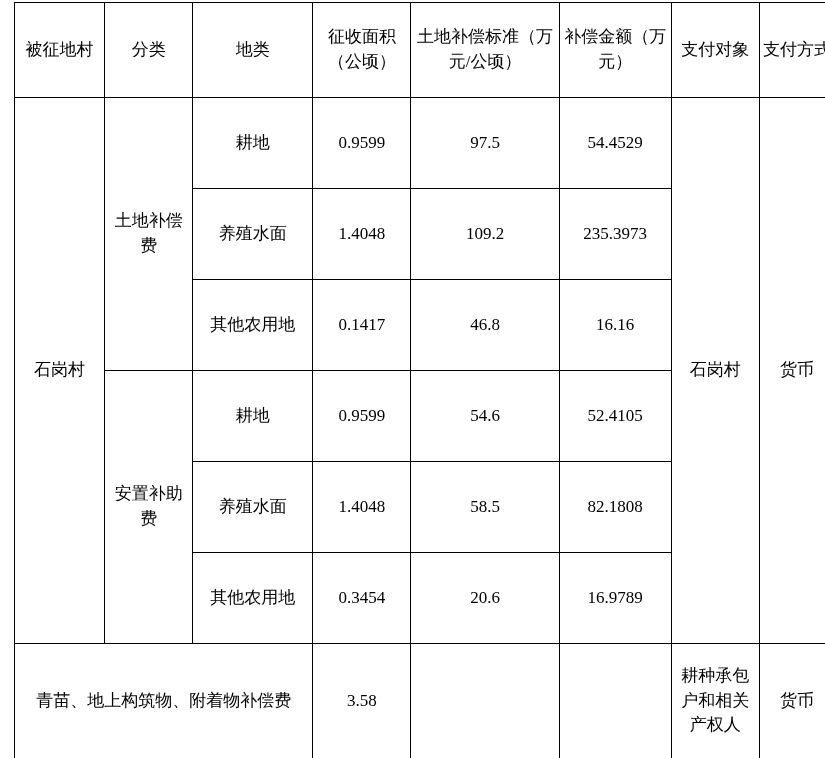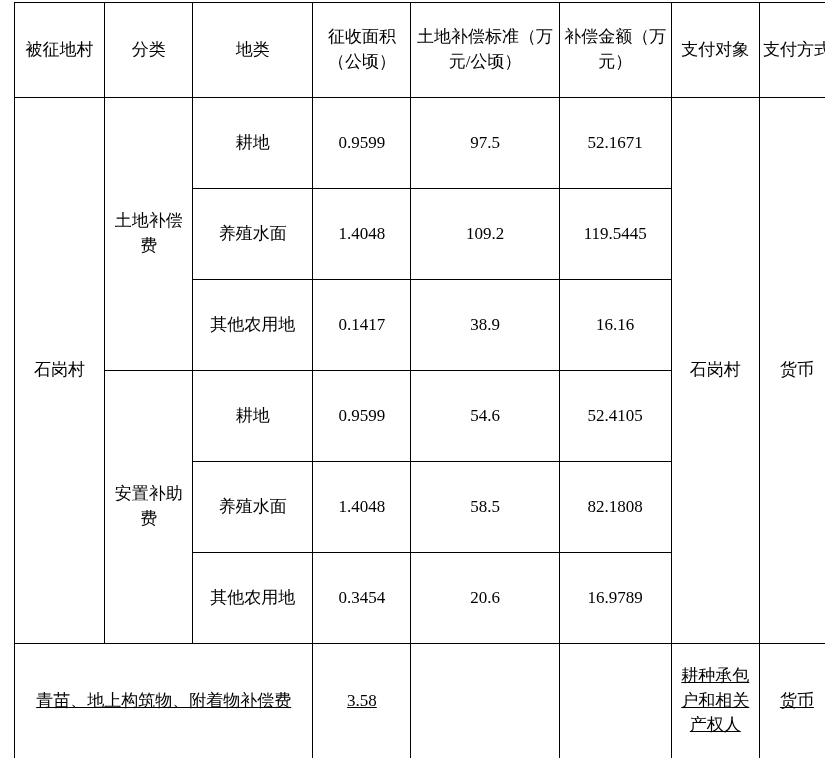--- a/index.html
+++ b/index.html
@@ -45,21 +45,21 @@
   }
   .c1 { width: 90px; }
   .c2 { width: 88px; }
   .c3 { width: 120px; }
   .c4 { width: 98px; }
   .c5 { width: 148px; }
   .c6 { width: 112px; }
   .c7 { width: 88px; }
   .c8 { width: 75px; }
   .rowtall td { height: 82px; }
-  .rowbig td { height: 106px; text-decoration: underline; }
+  .rowbig td { height: 106px; }
   .vmid { vertical-align: middle; }
 </style>
 </head>
 <body>
 
 <div class="sheet">
   <table class="comp">
     <colgroup>
       <col class="c1">
         <col class="c2">
@@ -81,36 +81,36 @@
         <td class="head">支付对象</td>
         <td class="head">支付方式</td>
       </tr>
 
       <tr class="rowtall">
         <td rowspan="6" class="vmid">石岗村</td>
         <td rowspan="3" class="vmid">土地补偿费</td>
         <td>耕地</td>
         <td class="num">0.9599</td>
         <td class="num">97.5</td>
-        <td class="num">52.1671</td>
+        <td class="num">54.4529</td>
         <td rowspan="6" class="vmid">石岗村</td>
         <td rowspan="6" class="vmid">货币</td>
       </tr>
 
       <tr class="rowtall">
         <td>养殖水面</td>
         <td class="num">1.4048</td>
         <td class="num">109.2</td>
-        <td class="num">119.5445</td>
+        <td class="num">235.3973</td>
       </tr>
 
       <tr class="rowtall">
         <td>其他农用地</td>
         <td class="num">0.1417</td>
-        <td class="num">38.9</td>
+        <td class="num">46.8</td>
         <td class="num">16.16</td>
       </tr>
 
       <tr class="rowtall">
         <td rowspan="3" class="vmid">安置补助费</td>
         <td>耕地</td>
         <td class="num">0.9599</td>
         <td class="num">54.6</td>
         <td class="num">52.4105</td>
       </tr>

